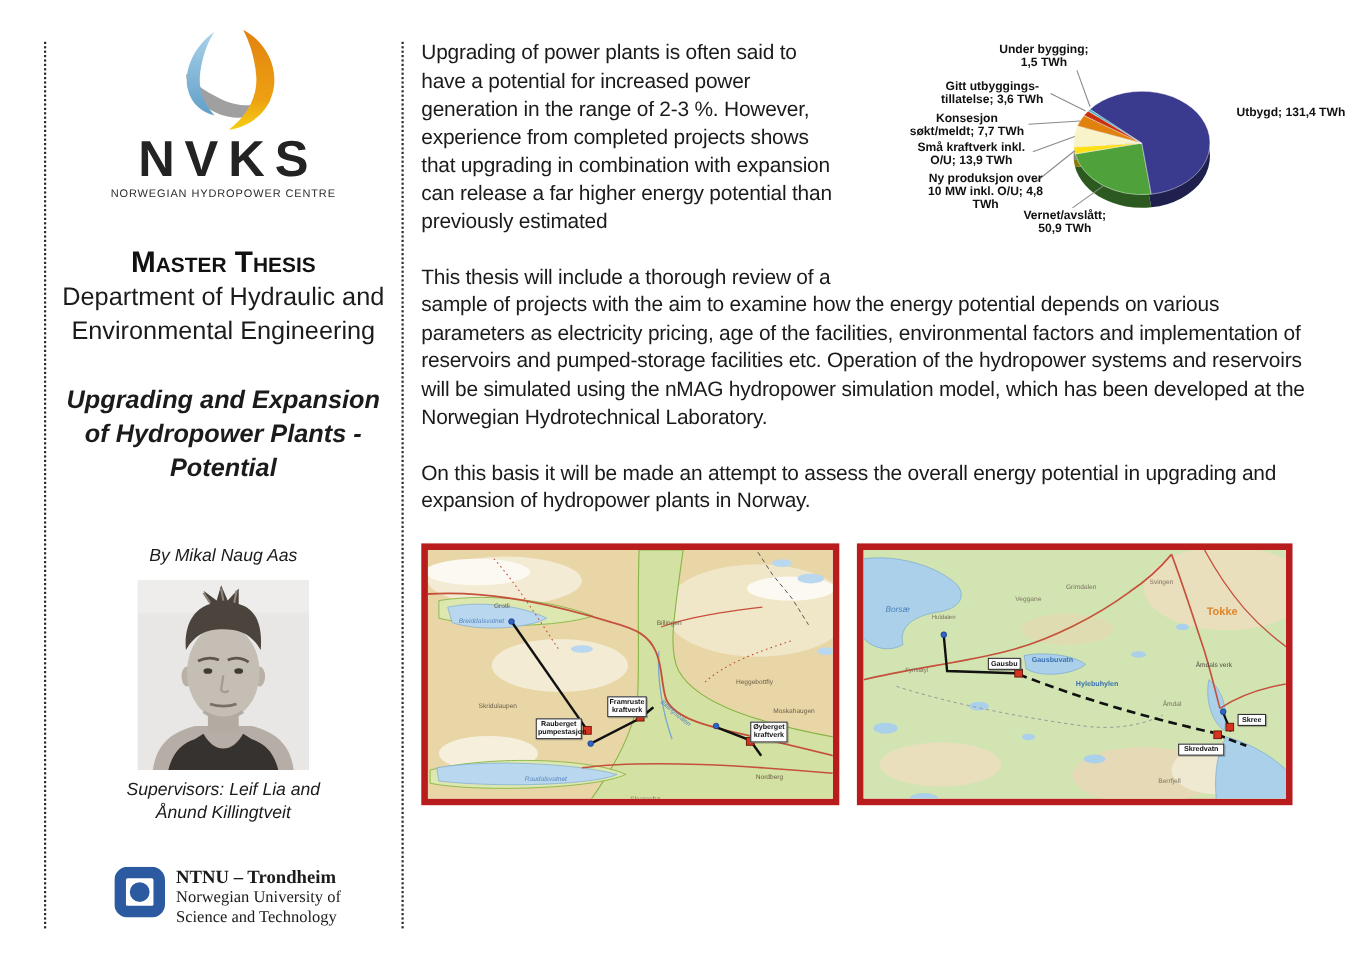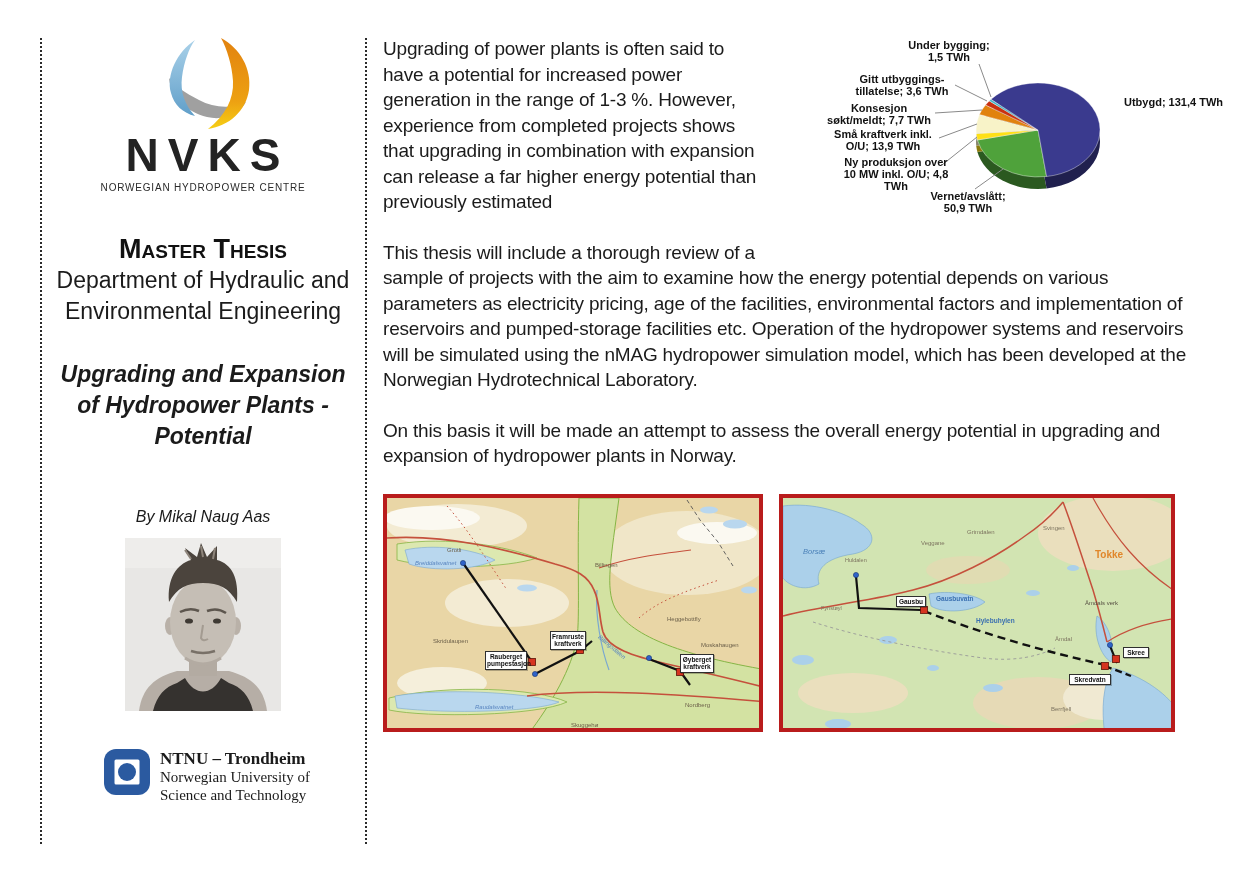--- a/index.html
+++ b/index.html
@@ -3,21 +3,21 @@
 <meta charset="utf-8">
 <style>
   * { margin:0; padding:0; box-sizing:border-box; }
   html,body { background:#ffffff; }
   body { font-family:"Liberation Sans","DejaVu Sans",sans-serif; color:#1b1b1b; }
   #page { position:relative; width:1240px; height:874px; background:#fff; overflow:hidden; }
 
   .dotted-v { position:absolute; top:38px; height:806px; width:0; border-left:2px dotted #2b2b2b; }
 
   
-  #sidebar { position:absolute; left:44px; top:38px; width:318px; text-align:center; }
+  #sidebar { position:absolute; left:44px; top:27px; width:318px; text-align:center; }
   .nvks-swoosh { display:block; margin:0 auto; }
   .nvks-word { font-size:46px; font-weight:bold; letter-spacing:9px; color:#232323; line-height:46px; margin-top:2px; padding-left:9px; }
   .nvks-tagline { font-size:10px; font-weight:normal; letter-spacing:0.8px; color:#2a2a2a; margin-top:4px; }
   .thesis-type { margin-top:40px; font-variant:small-caps; font-weight:bold; font-size:27px; line-height:32px; color:#111; }
   .department { font-size:23px; line-height:31px; width:312px; margin:0 auto; }
   .thesis-title { margin:32px auto 0; width:296px; font-size:23px; line-height:31px; font-weight:bold; font-style:italic; }
   .author { margin-top:56px; font-style:italic; font-size:16px; }
   .portrait { display:block; margin:12px auto 0; width:156px; height:173px; }
   .supervisors { margin:8px auto 0; width:190px; font-style:italic; font-size:16px; line-height:21px; }
   .ntnu { margin-top:38px; display:flex; align-items:flex-start; text-align:left; padding-left:60px; gap:10px; }
@@ -30,21 +30,21 @@
   .heading { font-variant:small-caps; font-weight:bold; font-size:27px; line-height:32px; color:#111; margin-bottom:4px; }
   .bodytext p { font-size:19px; line-height:25.5px; letter-spacing:-0.2px; margin-bottom:25px; }
 
   
   #pie-figure { float:right; width:420px; height:228px; position:relative; margin:-2px -4px 2px 10px; }
   #pie-svg { position:absolute; left:0; top:0; }
   .pie-label { position:absolute; font-size:11px; font-weight:bold; line-height:12px; text-align:center; color:#111; }
 
   
   #maps-row { clear:both; display:flex; gap:16px; margin-top:2px; }
-  .map { position:relative; overflow:hidden; border:4px solid #b91c1c; }
+  .map { position:relative; overflow:hidden; border:6px solid #b91c1c; }
   #map-left { width:380px; height:238px; }
   #map-right { width:396px; height:238px; }
   .map svg { position:absolute; left:0; top:0; }
   .map-label { position:absolute; background:#fdfdfd; border:1px solid #2f2f2f; box-shadow:1px 1px 0 rgba(0,0,0,0.25); font-size:6.5px; font-weight:bold; line-height:7.5px; text-align:center; padding:1px 1px; color:#111; }
   .map-place { position:absolute; line-height:1; white-space:nowrap; }
 </style>
 </head>
 <body>
 
 <div id="page">
@@ -93,20 +93,21 @@
       <path d="M60,12 L66,21 M76,8 L78,19 M90,10 L88,21" stroke="#8d847a" stroke-width="2" fill="none"></path>
       <path d="M55,74 q10,-5 19,-1" stroke="#5d564e" stroke-width="2.5" fill="none"></path>
       <path d="M82,73 q10,-4 19,2" stroke="#5d564e" stroke-width="2.5" fill="none"></path>
       <ellipse cx="64" cy="83" rx="4" ry="2.6" fill="#3f3a34"></ellipse>
       <ellipse cx="92" cy="83" rx="4" ry="2.6" fill="#3f3a34"></ellipse>
       <path d="M78,87 L76,100 Q78,104 83,101" stroke="#a39b91" stroke-width="2" fill="none"></path>
       <path d="M66,113 Q78,117 90,113" stroke="#787067" stroke-width="2.5" fill="none"></path>
       <path d="M60,120 Q78,132 96,120" stroke="#b3aba2" stroke-width="3" fill="none"></path>
     </svg>
 
+    <div class="supervisors">Supervisors: Leif Lia and Ånund Killingtveit</div>
 
     <div class="ntnu">
       <svg width="46" height="46" viewBox="0 0 46 46">
         <rect x="0" y="0" width="46" height="46" rx="12" fill="#2b5aa0"></rect>
         <rect x="10.5" y="10.5" width="25" height="25" rx="1.5" fill="#ffffff"></rect>
         <circle cx="23" cy="23" r="9" fill="#2b5aa0"></circle>
       </svg>
       <div class="ntnu-text">
         <div class="ntnu-title">NTNU – Trondheim</div>
         <div class="ntnu-sub">Norwegian University of</div>
@@ -146,21 +147,21 @@
             <div class="pie-label" style="left: 144px; top: 156px; width: 90px;">Vernet/avslått;<br>50,9 TWh</div>
             <div class="pie-label" style="left: 57px; top: 122px; width: 120px;">Ny produksjon over<br>10 MW inkl. O/U; 4,8<br>TWh</div>
             <div class="pie-label" style="left: 48px; top: 94px; width: 112px;">Små kraftverk inkl.<br>O/U; 13,9 TWh</div>
             <div class="pie-label" style="left: 44px; top: 68px; width: 112px;">Konsesjon<br>søkt/meldt; 7,7 TWh</div>
             <div class="pie-label" style="left: 68px; top: 39px; width: 110px;">Gitt utbyggings-<br>tillatelse; 3,6 TWh</div>
             <div class="pie-label" style="left: 115px; top: 5px; width: 110px;">Under bygging;<br>1,5 TWh</div>
             <div class="pie-label" style="left: 345px; top: 62px; width: 115px; text-align: left;">Utbygd; 131,4 TWh</div>
           </div>
       </div>
 
-      <p>Upgrading of power plants is often said to have a potential for increased power generation in the range of 1-3 %. However, experience from completed projects shows that upgrading in combination with expansion can release a far higher energy potential than previously estimated</p>
+      <p>Upgrading of power plants is often said to have a potential for increased power generation in the range of 2-3 %. However, experience from completed projects shows that upgrading in combination with expansion can release a far higher energy potential than previously estimated</p>
       <p>This thesis will include a thorough review of a sample of projects with the aim to examine how the energy potential depends on various parameters as electricity pricing, age of the facilities, environmental factors and implementation of reservoirs and pumped-storage facilities etc. Operation of the hydropower systems and reservoirs will be simulated using the nMAG hydropower simulation model, which has been developed at the Norwegian Hydrotechnical Laboratory.</p>
       <p>On this basis it will be made an attempt to assess the overall energy potential in upgrading and expansion of hydropower plants in Norway.</p>
     </div>
 
     <div id="maps-row">
 
       <div class="map" id="map-left">
         <svg width="380" height="238" viewBox="0 0 380 238">
           <rect width="380" height="238" fill="#e9d6a6"></rect>
           <ellipse cx="70" cy="28" rx="70" ry="22" fill="#f3ebd3"></ellipse>

